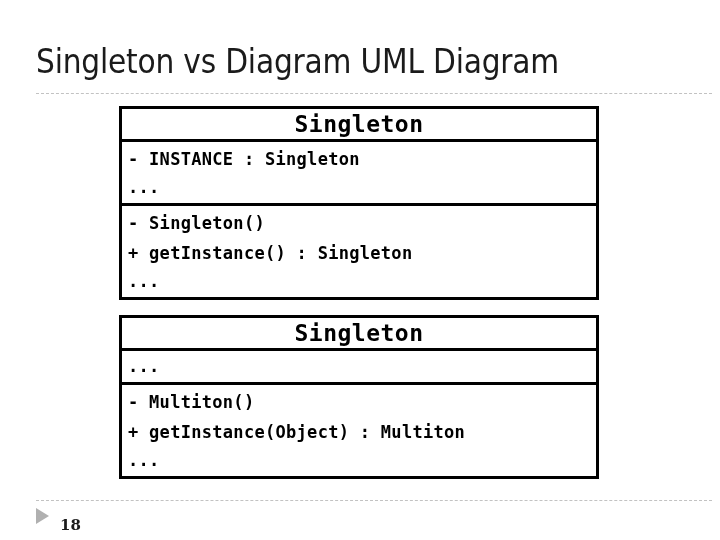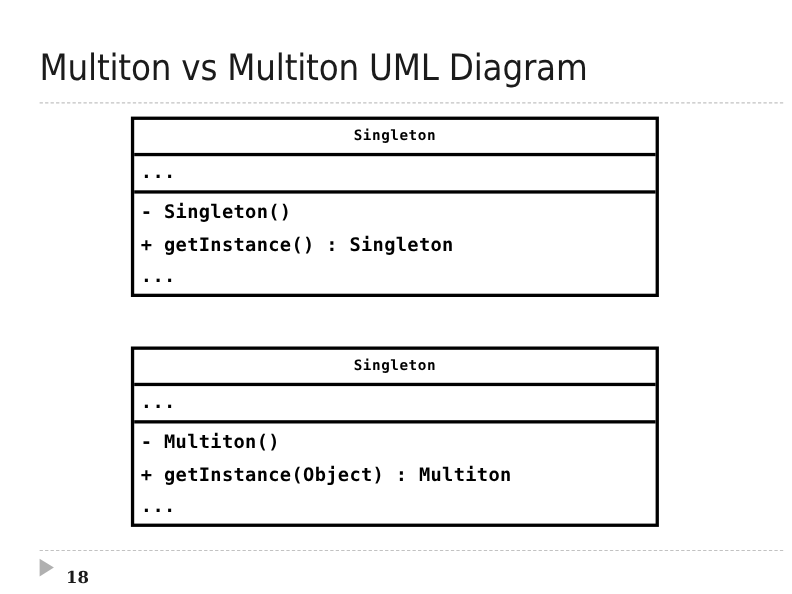--- a/index.html
+++ b/index.html
@@ -66,21 +66,21 @@
 
   .uml-compartment {
     box-sizing: border-box;
   }
   .uml-compartment + .uml-compartment {
     border-top: 3px solid #000000;
   }
 
   .uml-name {
     text-align: center;
-    font-size: 13px;
+    font-size: 23px;
     line-height: 26px;
     padding: 2px 0 2px 0;
     letter-spacing: 0.5px;
   }
 
   .uml-members {
     padding: 2px 0 3px 0;
   }
   .uml-member {
     font-size: 17px;
@@ -117,31 +117,32 @@
     color: #1b1b1b;
     line-height: 18px;
     margin-top: 10px;
   }
 </style>
 </head>
 <body>
 
 <div id="slide">
 
-  <div id="slide-title">Multiton vs Multiton UML Diagram</div>
+  <div id="slide-title">Singleton vs Diagram UML Diagram</div>
 
   <div class="dash-rule" id="title-rule"></div>
 
   <div class="uml-class" id="class-singleton">
 
     <div class="uml-compartment">
       <div class="uml-name">Singleton</div>
     </div>
 
     <div class="uml-compartment uml-members">
+      <div class="uml-member">- INSTANCE : Singleton</div>
       <div class="uml-member ellipsis">...</div>
     </div>
 
     <div class="uml-compartment uml-members">
       <div class="uml-member">- Singleton()</div>
       <div class="uml-member">+ getInstance() : Singleton</div>
       <div class="uml-member ellipsis">...</div>
     </div>
   </div>
 

